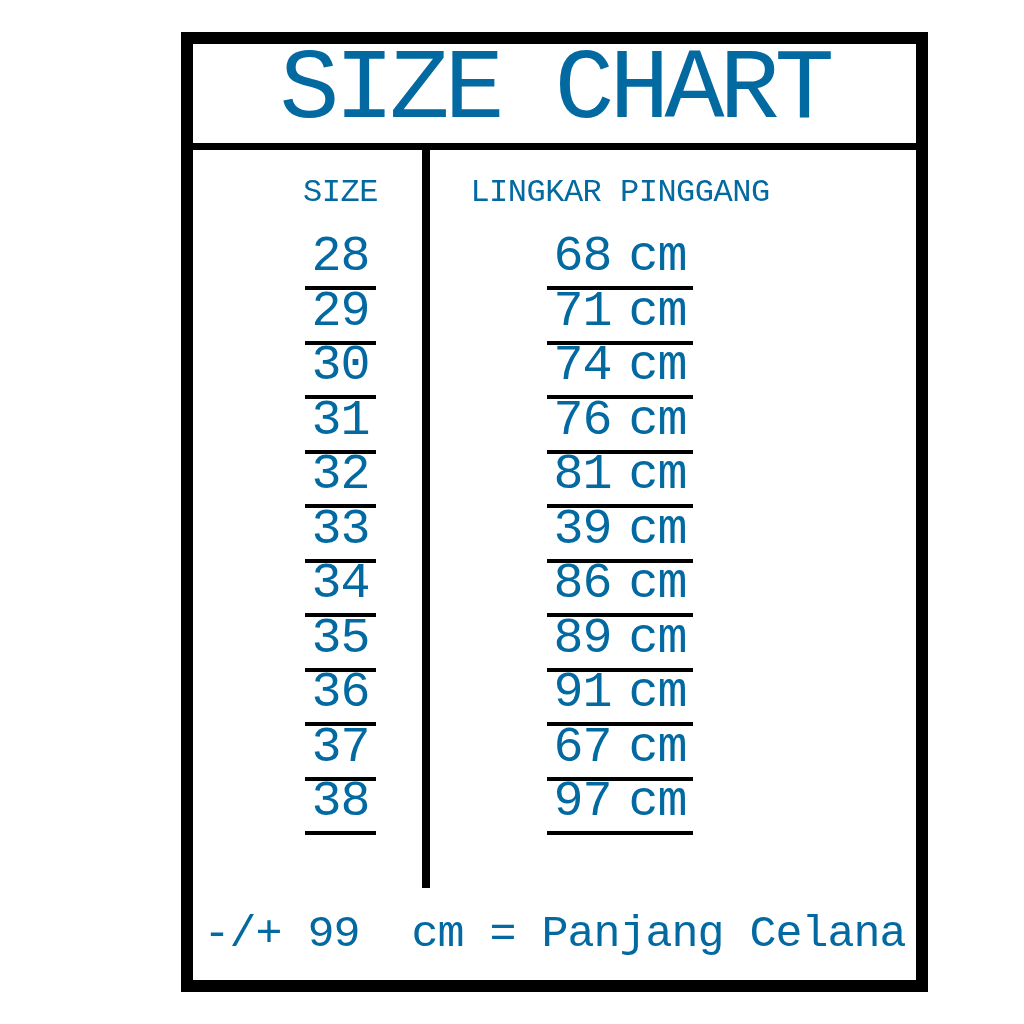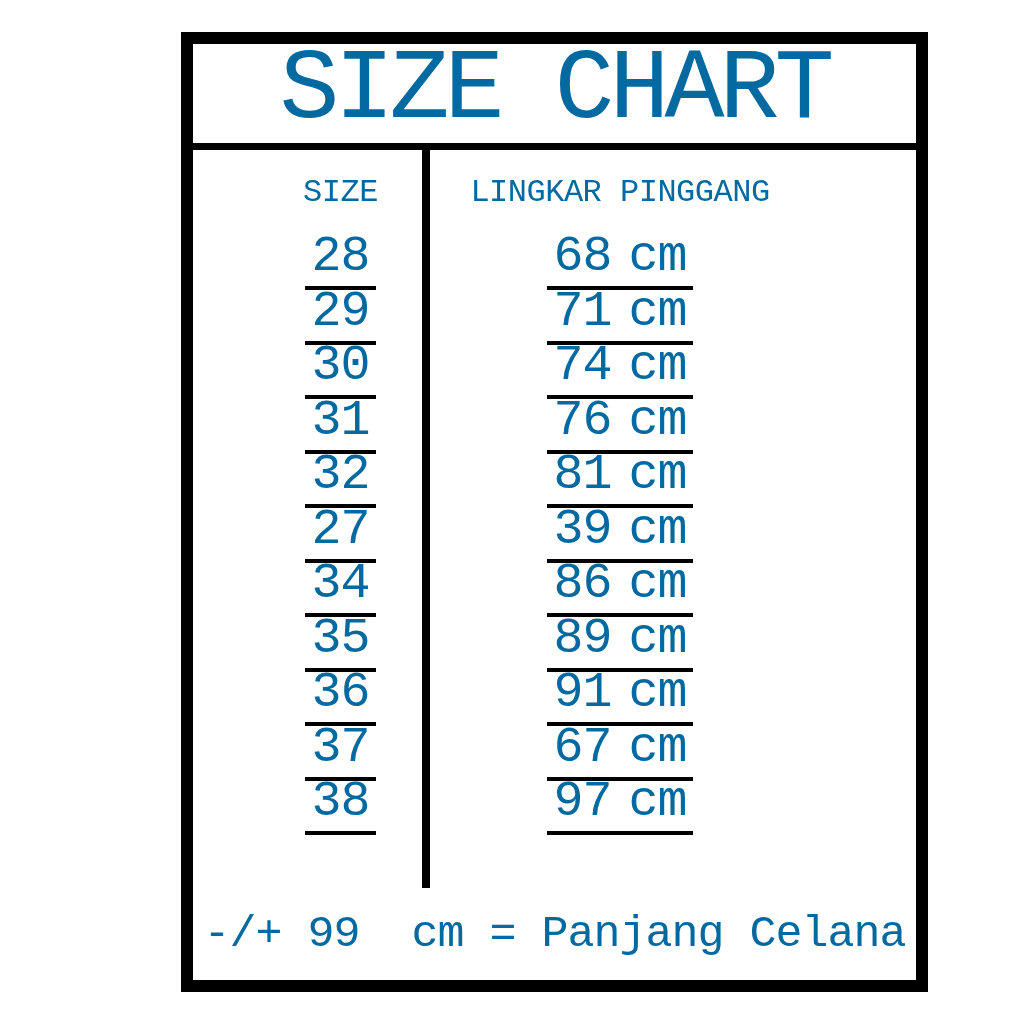--- a/index.html
+++ b/index.html
@@ -133,21 +133,21 @@
             <div class="row">
               <span class="underlined">30</span>
             </div>
             <div class="row">
               <span class="underlined">31</span>
             </div>
             <div class="row">
               <span class="underlined">32</span>
             </div>
             <div class="row">
-              <span class="underlined">27</span>
+              <span class="underlined">33</span>
             </div>
             <div class="row">
               <span class="underlined">34</span>
             </div>
             <div class="row">
               <span class="underlined">35</span>
             </div>
             <div class="row">
               <span class="underlined">36</span>
             </div>

